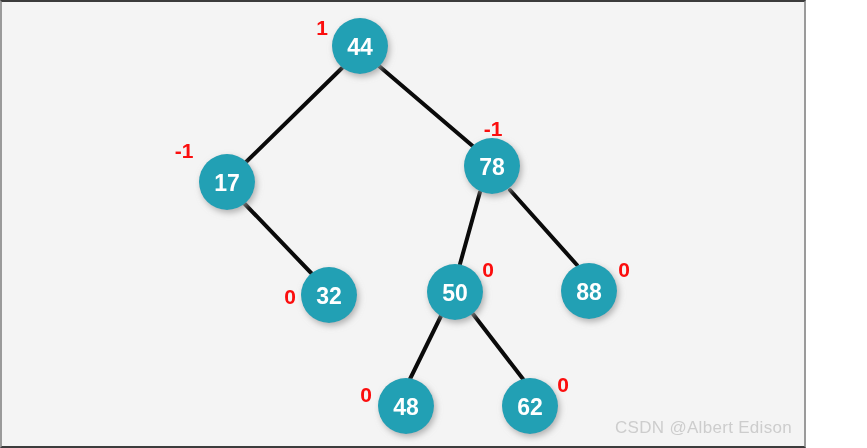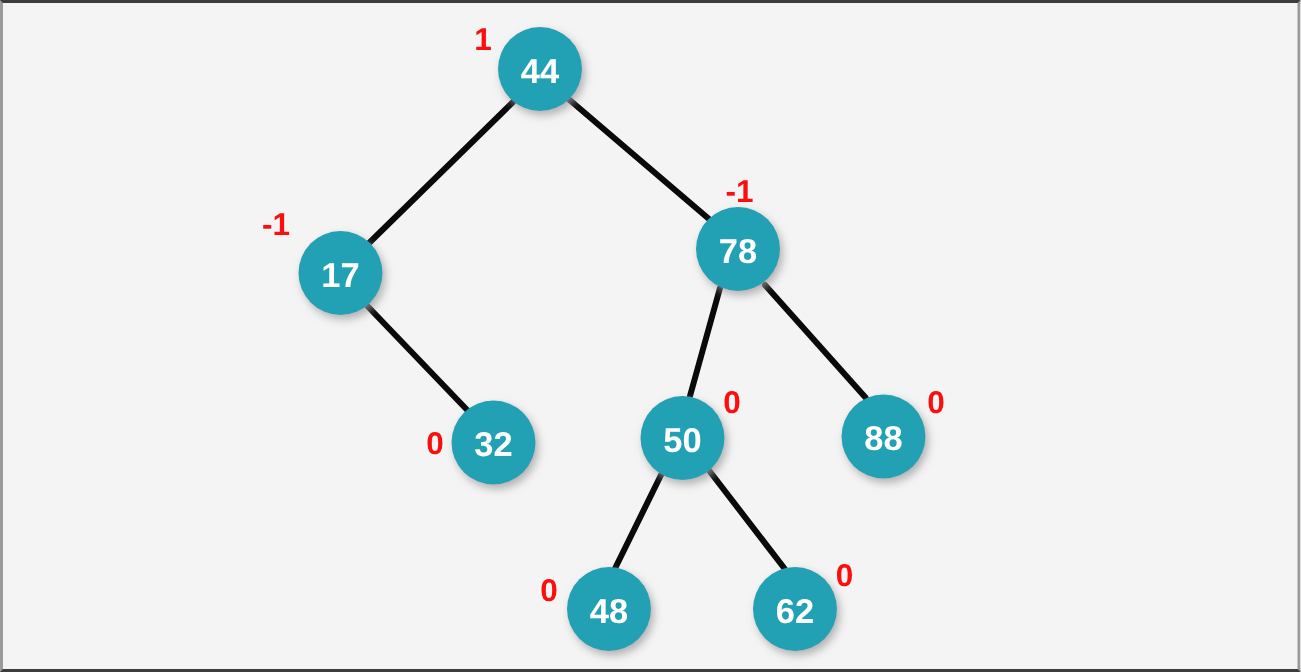--- a/index.html
+++ b/index.html
@@ -6,21 +6,21 @@
   html, body {
     margin: 0;
     padding: 0;
     background: #ffffff;
   }
   body {
     font-family: "Liberation Sans", sans-serif;
   }
   #canvas {
     position: relative;
-    width: 867px;
+    width: 806px;
     height: 448px;
     background: #f4f4f4;
     box-sizing: border-box;
     border-top: 2px solid #3c3c3c;
     border-left: 2px solid #9a9a9a;
     border-right: 2px solid #9a9a9a;
     border-bottom: 2px solid #3c3c3c;
     overflow: hidden;
   }
   #tree-svg {
@@ -125,14 +125,15 @@
         <text class="balance-label" x="182" y="148" fill="#fb0e0e">-1</text>
         <text class="balance-label" x="491" y="126" fill="#fb0e0e">-1</text>
         <text class="balance-label" x="288" y="294" fill="#fb0e0e">0</text>
         <text class="balance-label" x="486" y="267" fill="#fb0e0e">0</text>
         <text class="balance-label" x="622" y="267" fill="#fb0e0e">0</text>
         <text class="balance-label" x="364" y="392" fill="#fb0e0e">0</text>
         <text class="balance-label" x="561" y="382" fill="#fb0e0e">0</text>
       </g>
   </svg>
 
+  <div class="watermark">CSDN @Albert Edison</div>
 
 </div>
 
 </body></html>

